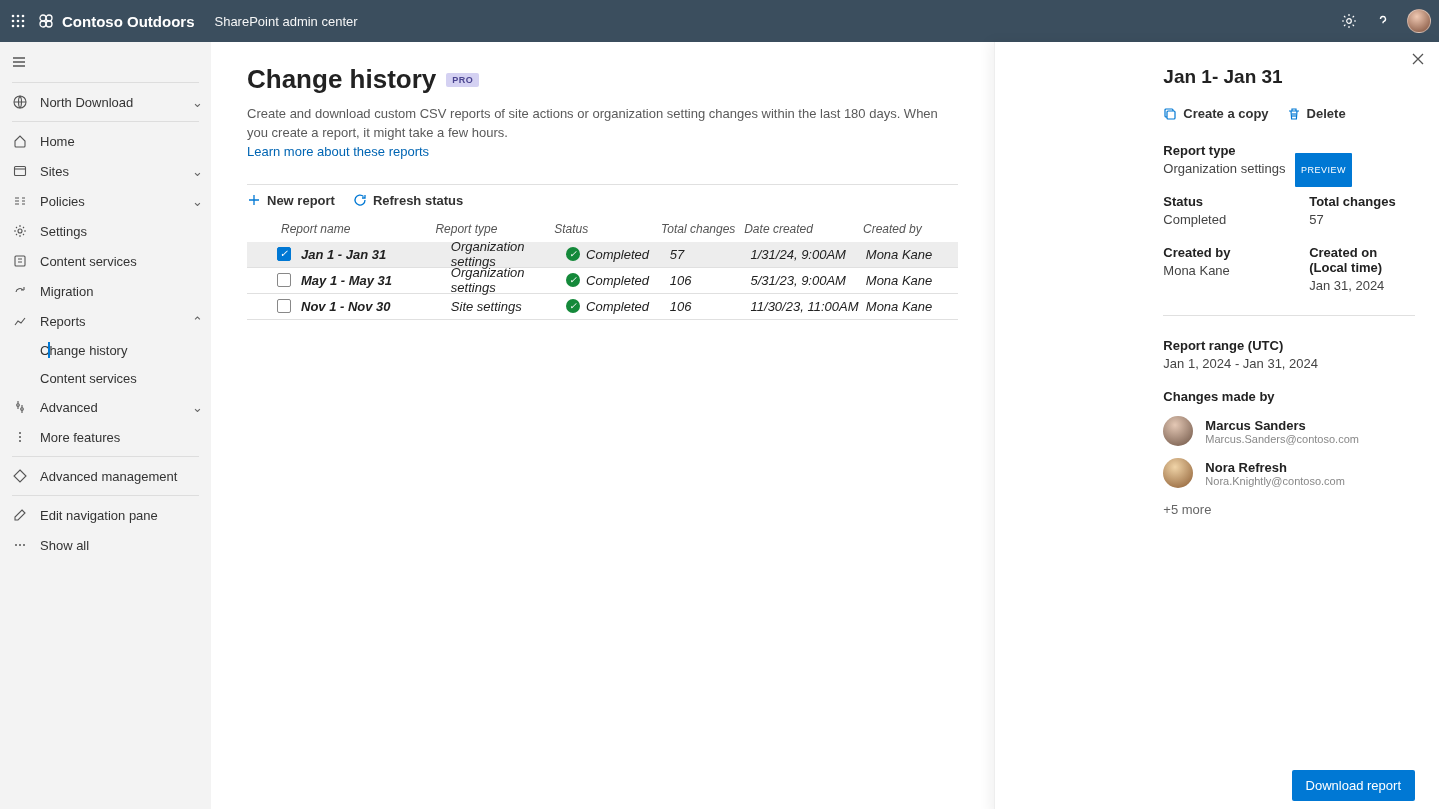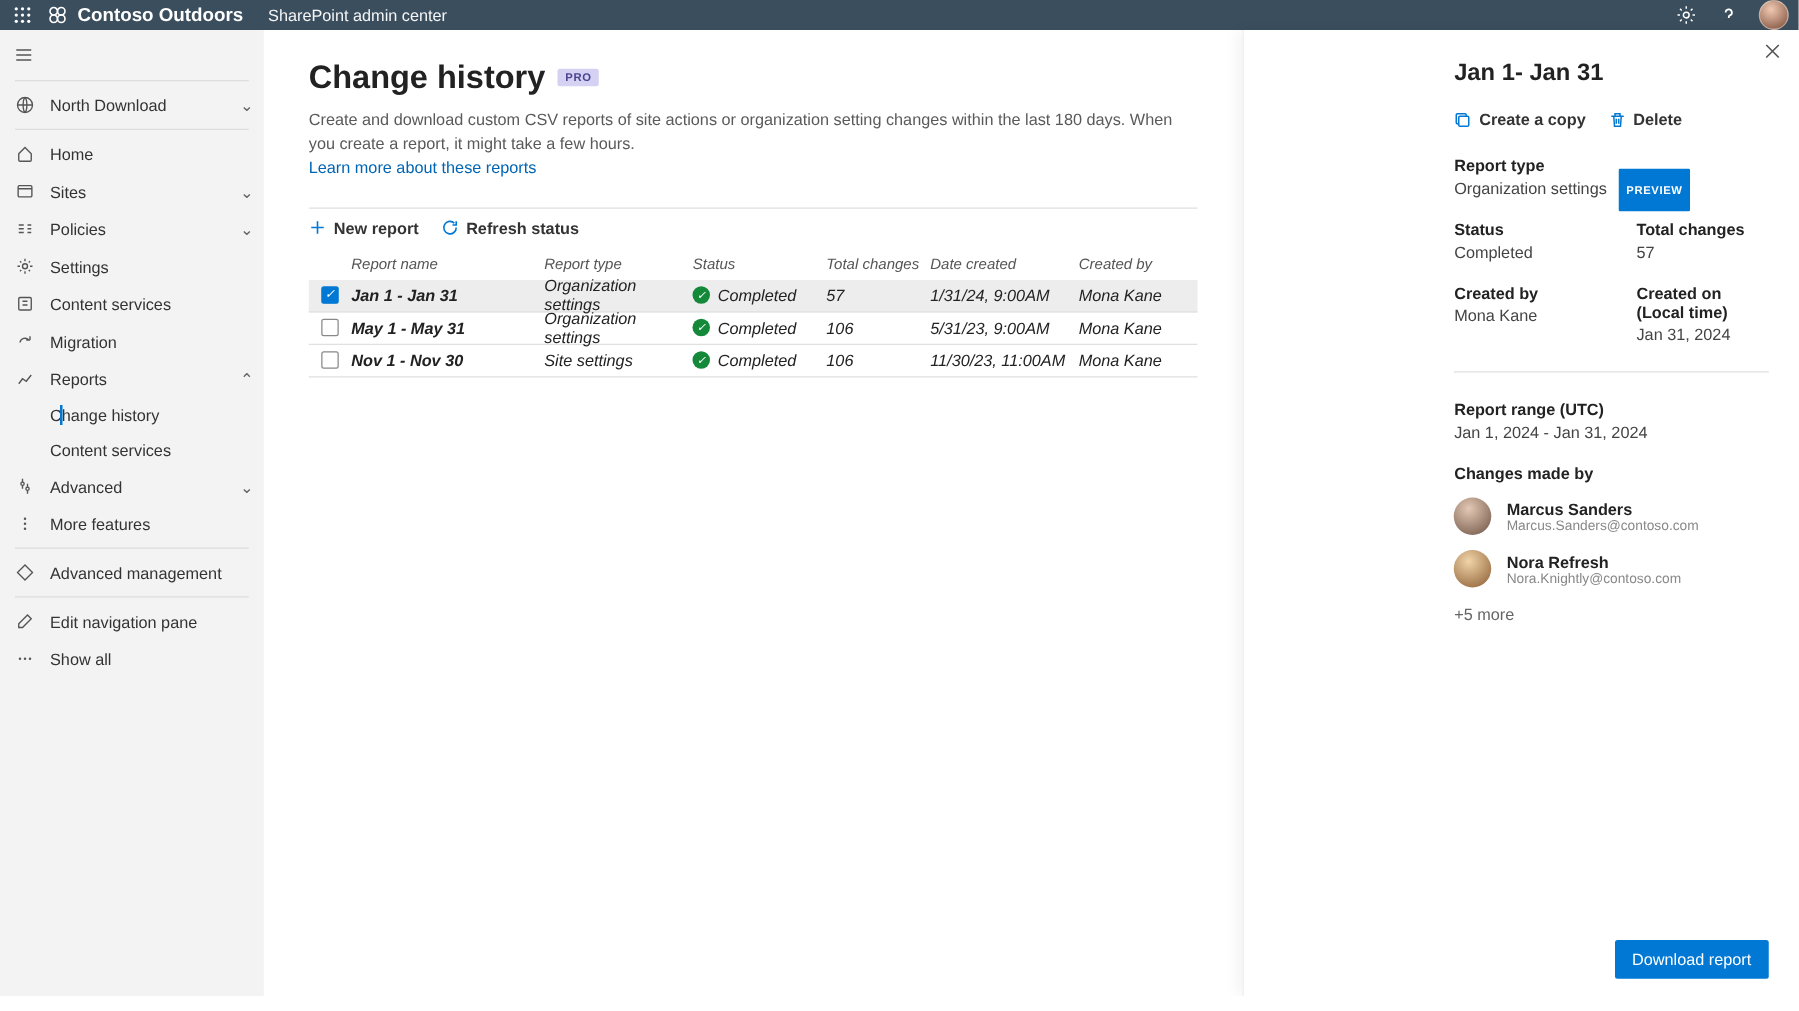--- a/index.html
+++ b/index.html
@@ -11,21 +11,21 @@
     --light:#f3f3f3;
     --row-sel:#ededed;
     --badge-pro:#d4d1f2;
     --badge-preview:#0078d4;
     --divider:#e0e0e0;
     --green:#14893a;
   }
   *{box-sizing:border-box;font-family:"Segoe UI","Segoe UI Web",Arial,sans-serif;}
   body{margin:0;color:var(--text);font-size:13px;background:#fff;}
   
-  .header{height:24px;background:var(--header-bg);display:flex;align-items:center;color:#fff;padding:0 8px;}
+  .header{height:42px;background:var(--header-bg);display:flex;align-items:center;color:#fff;padding:0 8px;}
   .header .ic{width:20px;height:20px;display:flex;align-items:center;justify-content:center;cursor:pointer;}
   .header .brand{display:flex;align-items:center;gap:8px;margin-left:10px;}
   .header .brand-name{font-weight:600;font-size:15px;}
   .header .subtitle{margin-left:20px;font-size:13px;opacity:.95;}
   .header .spacer{flex:1;}
   .header .right{display:flex;align-items:center;gap:14px;}
   .avatar{width:24px;height:24px;border-radius:50%;background:radial-gradient(circle at 40% 30%,#f0c9b3,#7a4b36);border:1px solid rgba(255,255,255,.4);}
   
   .shell{display:flex;height:calc(100vh - 36px);}
   .sidebar{width:211px;background:var(--light);padding:4px 0;overflow:auto;}
@@ -48,21 +48,21 @@
   .badge-pro{font-size:9px;font-weight:700;letter-spacing:.5px;background:var(--badge-pro);color:#4a4490;padding:2px 6px;border-radius:2px;}
   .desc{margin-top:10px;color:var(--muted);font-size:13px;max-width:800px;line-height:1.45;}
   .desc a{color:var(--link);text-decoration:none;}
   .cmdbar{margin-top:22px;padding:8px 0;border-top:1px solid var(--divider);display:flex;align-items:center;gap:18px;}
   .cmd{display:flex;align-items:center;gap:6px;color:#333;cursor:pointer;font-size:13px;font-weight:bold;}
   .cmd .cmd-ic{color:var(--accent);}
   
   .tbl{width:100%;font-style:italic;}
   .thead,.trow{display:flex;align-items:center;}
   .thead{color:#555;font-size:12px;padding:6px 0;}
-  .trow{height:26px;border-bottom:1px solid var(--divider);}
+  .trow{height:26px;border-bottom:1px solid var(--divider);padding-left:20px;}
   .trow.selected{background:var(--row-sel);}
   .cell.chk{width:34px;display:flex;justify-content:center;}
   .cell.name{flex:1.3;}
   .cell.type{flex:1;}
   .cell.status{flex:.9;display:flex;align-items:center;gap:6px;}
   .cell.chg{flex:.7;}
   .cell.date{flex:1;}
   .cell.by{flex:.8;}
   .checkbox{width:14px;height:14px;border:1px solid #888;border-radius:2px;background:#fff;display:flex;align-items:center;justify-content:center;cursor:pointer;}
   .checkbox.checked{background:var(--accent);border-color:var(--accent);}
@@ -71,21 +71,21 @@
   .status-dot{width:14px;height:14px;border-radius:50%;background:var(--green);color:#fff;font-size:9px;display:flex;align-items:center;justify-content:center;}
   
   .panel{width:445px;border-left:1px solid #eee;box-shadow:-4px 0 12px rgba(0,0,0,.06);display:flex;flex-direction:column;position:relative;background:#fff;align-items:flex-end;}
   .panel-close{position:absolute;top:10px;right:14px;cursor:pointer;color:#555;}
   .panel-body{padding:24px 24px 16px;flex:1;overflow:auto;}
   .panel h2{font-size:19px;font-weight:600;margin:0 0 18px;}
   .panel-cmds{display:flex;align-items:center;gap:18px;margin-bottom:22px;}
   .panel-cmds .cmd{color:#333;}
   .field-label{font-weight:600;font-size:13px;margin-top:18px;}
   .field-val{font-size:13px;color:#444;margin-top:3px;}
-  .inline-badge{font-size:9px;font-weight:700;letter-spacing:.5px;background:var(--badge-preview);color:#fff;padding:12px 6px;margin-left:6px;border-radius:1px;}
+  .inline-badge{font-size:9px;font-weight:400;letter-spacing:.5px;background:var(--badge-preview);color:#fff;padding:12px 6px;margin-left:6px;border-radius:1px;}
   .two-col{display:flex;gap:40px;}
   .two-col > div{flex:1;}
   .panel-divider{height:1px;background:var(--divider);margin:22px 0;}
   .person{display:flex;align-items:center;gap:12px;margin-top:12px;}
   .person .pavatar{width:30px;height:30px;border-radius:50%;background:radial-gradient(circle at 40% 30%,#e4c8b5,#6b5142);}
   .person .pavatar.p2{background:radial-gradient(circle at 40% 30%,#f0d4a8,#8a5a30);}
   .person .pname{font-weight:700;font-size:13px;}
   .person .pmail{font-size:11px;color:#888;}
   .more-link{margin-top:14px;color:#666;font-size:13px;cursor:pointer;}
   .panel-footer{padding:14px 24px;}

